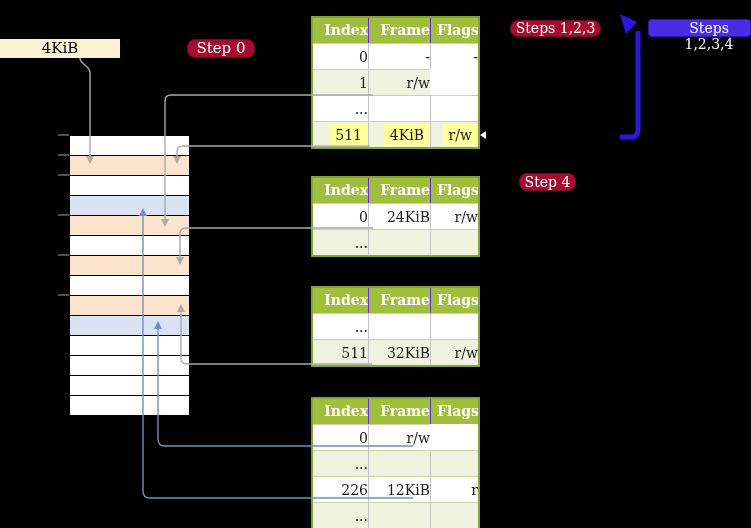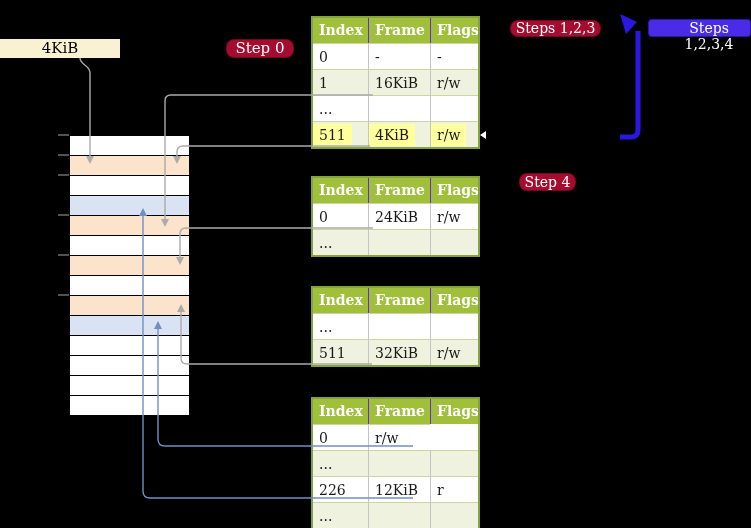--- a/index.html
+++ b/index.html
@@ -15,40 +15,40 @@
   .strip-row.white{background:#ffffff;}
   .strip-row.peach{background:var(--strip-peach,#fce4cc);}
   .strip-row.blue{background:var(--strip-blue,#dae3f3);}
   
   .ptable{position:absolute;left:311px;width:169px;box-sizing:border-box;
           border:2px solid var(--table-border,#87a23b);background:#fff;
           font-size:14px;z-index:2;}
   .trow{display:grid;grid-template-columns:55px 62px 48px;}
   .cell{height:26px;line-height:26px;padding-left:6px;box-sizing:border-box;
         overflow:hidden;border-left:1px solid #c4c4c4;border-top:1px solid #ccd4a4;
-        color:#1a1a1a;white-space:nowrap;}
+        color:#1a1a1a;white-space:nowrap;text-align:right;}
   .cell:first-child{border-left:none;}
   .thead .cell{height:25px;line-height:25px;background:var(--table-header-green,#a0bf3a);
         color:#fff;font-weight:bold;border-top:none;border-left:1px solid #6d28d9;}
   .thead .cell:first-child{border-left:none;}
   .trow.r-white .cell{background:#ffffff;}
   .trow.r-green .cell{background:var(--table-row-green,#eef2de);}
   .hl{background:var(--highlight-yellow,#ffff9c);display:inline-block;
       padding:0 6px;margin-left:-6px;line-height:22px;}
   #table-1{top:16px;} #table-2{top:176px;} #table-3{top:286px;} #table-4{top:397px;}
   
   .memlabel{position:absolute;left:0;top:39px;width:120px;height:19px;
       background:var(--label-cream,#faf0d2);color:#000;text-align:center;
       line-height:19px;font-size:15px;z-index:3;}
   .badge{position:absolute;color:#fff;text-align:center;border-radius:4px;
       border:1px solid rgba(60,0,10,0.45);box-sizing:border-box;z-index:3;
       font-size:14px;}
   .badge.red{background:var(--badge-red,#a50d30);border-radius:8px;}
   .badge.blue{background:var(--badge-blue,#4a2be8);border-color:rgba(20,0,90,.5);padding-left:19px;}
-  #badge-step0{left:187px;top:39px;width:68px;height:19px;line-height:17px;font-size:15px;margin-left:39px;}
+  #badge-step0{left:187px;top:39px;width:68px;height:19px;line-height:17px;font-size:15px;}
   #badge-steps123{left:510px;top:20px;width:91px;height:17px;line-height:15px;}
   #badge-steps1234{left:648px;top:19px;width:103px;height:18px;line-height:16px;}
   #badge-step4{left:519px;top:173px;width:57px;height:18px;line-height:16px;}
   
   #overlay{position:absolute;left:0;top:0;z-index:10;pointer-events:none;}
   .c-gray{stroke:var(--connector-gray,#ababab);stroke-width:1.4;fill:none;}
   .h-gray{fill:var(--connector-gray,#ababab);stroke:none;}
   .c-blue{stroke:var(--connector-blue,#7090c4);stroke-width:1.4;fill:none;}
   .h-blue{fill:var(--connector-blue,#7090c4);stroke:none;}
   .c-big{stroke:var(--big-arrow-blue,#2b18e0);stroke-width:5;fill:none;}
@@ -91,21 +91,20 @@
         <div class="cell">Frame</div>
         <div class="cell">Flags</div>
       </div>
       <div class="trow r-white">
         <div class="cell">0</div>
         <div class="cell">-</div>
         <div class="cell">-</div>
       </div>
       <div class="trow r-green">
         <div class="cell">1</div>
-        <div class="cell">16KiB</div>
         <div class="cell">r/w</div>
       </div>
       <div class="trow r-white">
         <div class="cell">...</div>
         <div class="cell"></div>
         <div class="cell"></div>
       </div>
       <div class="trow r-green">
         <div class="cell"><span class="hl">511</span></div>
         <div class="cell"><span class="hl">4KiB</span></div>

